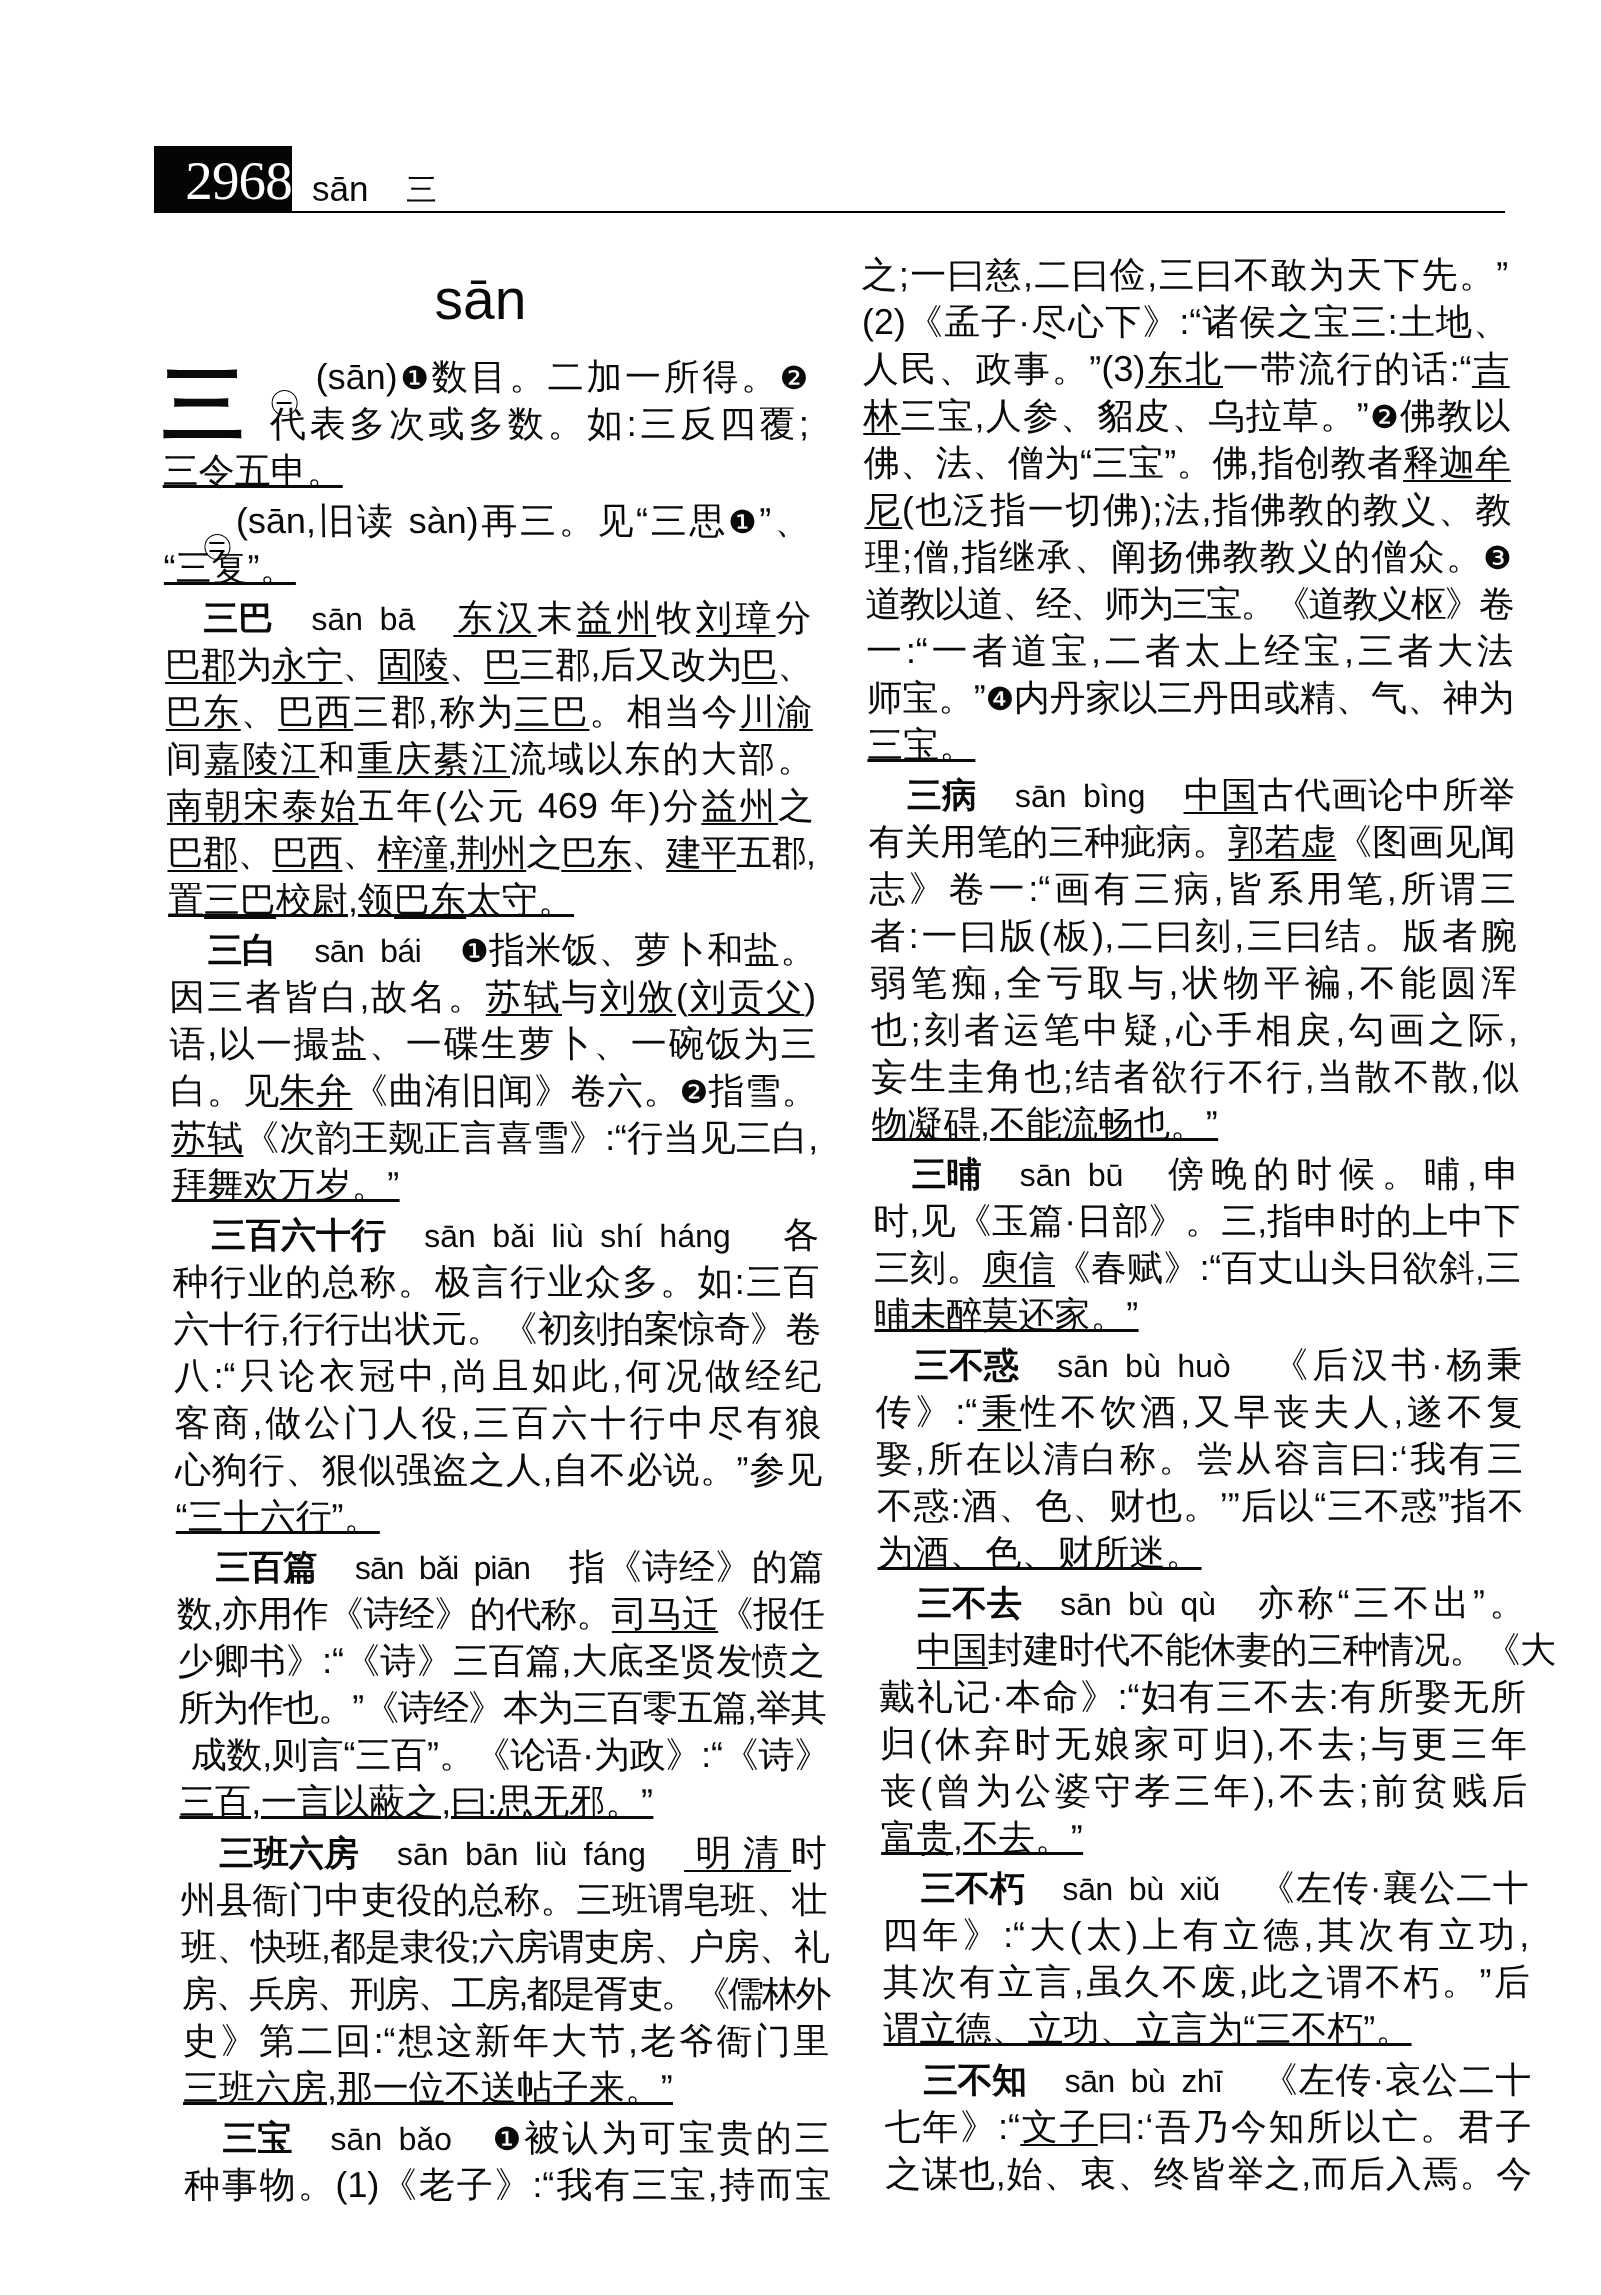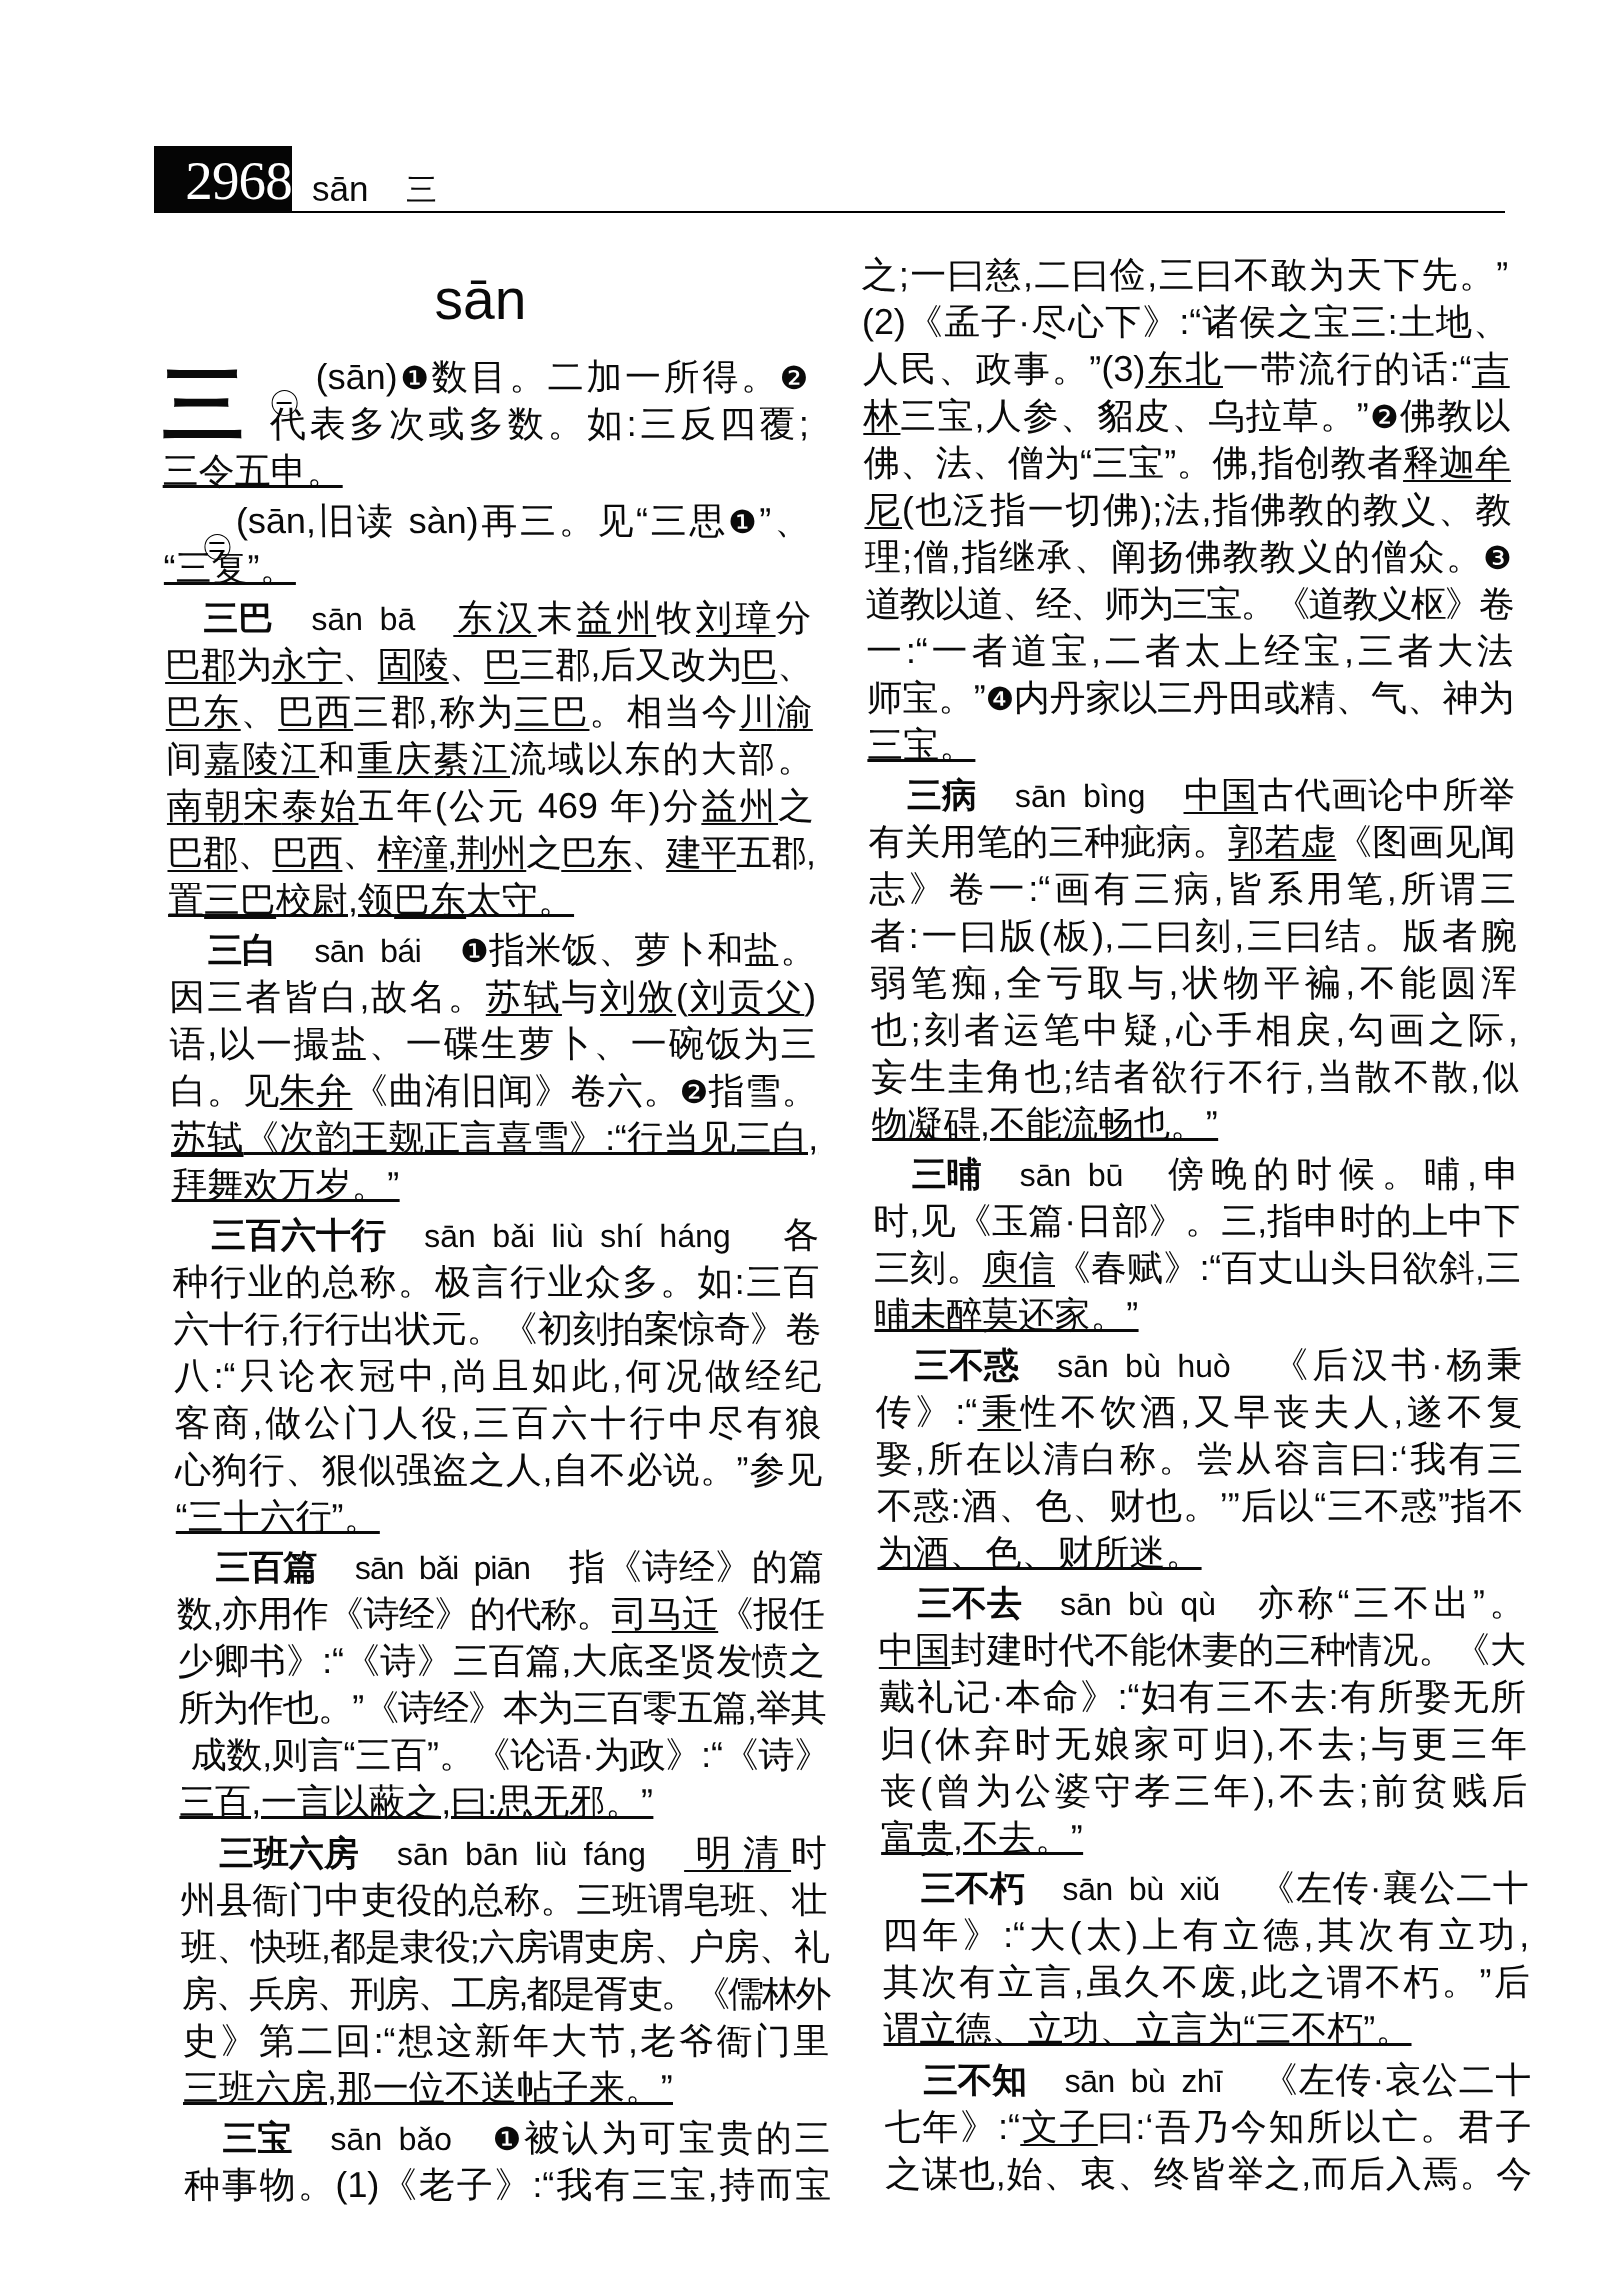--- a/index.html
+++ b/index.html
@@ -83,21 +83,21 @@
         <div class="line" style=""><span class="txt rich">间<u>嘉陵江</u>和<u>重庆</u><u>綦江</u>流域以东的大部。</span></div>
         <div class="line" style=""><span class="txt rich"><u>南朝</u><u>宋</u><u>泰始</u>五年(公元 469 年)分<u>益州</u>之</span></div>
         <div class="line" style="letter-spacing: -1.5px;"><span class="txt rich"><u>巴郡</u>、<u>巴西</u>、<u>梓潼</u>,<u>荆州</u>之<u>巴东</u>、<u>建平</u>五郡,</span></div>
         <div class="line last" style=""><span class="txt rich">置<u>三巴</u>校尉,领<u>巴东</u>太守。</span></div>
       </div>
       <div class="entry gap">
         <div class="line indent" style="letter-spacing: -0.6px;"><span class="head">三白</span><span class="py">sān bái</span><span class="txt rich"><span class="num">❶</span>指米饭、萝卜和盐。</span></div>
         <div class="line" style=""><span class="txt rich">因三者皆白,故名。<u>苏轼</u>与<u>刘攽</u>(<u>刘贡父</u>)</span></div>
         <div class="line" style=""><span class="txt rich">语,以一撮盐、一碟生萝卜、一碗饭为三</span></div>
         <div class="line" style=""><span class="txt rich">白。见<u>朱弁</u>《曲洧旧闻》卷六。<span class="num">❷</span>指雪。</span></div>
-        <div class="line" style="letter-spacing: -0.2px; text-decoration: underline;"><span class="txt rich"><u>苏轼</u>《次韵王觌正言喜雪》:“行当见三白,</span></div>
+        <div class="line" style="letter-spacing: -0.2px;"><span class="txt rich"><u>苏轼</u>《次韵王觌正言喜雪》:“行当见三白,</span></div>
         <div class="line last" style=""><span class="txt rich">拜舞欢万岁。”</span></div>
       </div>
       <div class="entry gap">
         <div class="line indent" style=""><span class="head">三百六十行</span><span class="py">sān bǎi liù shí háng</span><span class="txt rich">各</span></div>
         <div class="line" style=""><span class="txt rich">种行业的总称。极言行业众多。如:三百</span></div>
         <div class="line" style="letter-spacing: -1px;"><span class="txt rich">六十行,行行出状元。《初刻拍案惊奇》卷</span></div>
         <div class="line" style=""><span class="txt rich">八:“只论衣冠中,尚且如此,何况做经纪</span></div>
         <div class="line" style=""><span class="txt rich">客商,做公门人役,三百六十行中尽有狼</span></div>
         <div class="line" style=""><span class="txt rich">心狗行、狠似强盗之人,自不必说。”参见</span></div>
         <div class="line last" style=""><span class="txt rich">“三十六行”。</span></div>
@@ -155,21 +155,21 @@
       </div>
       <div class="entry gap">
         <div class="line indent" style=""><span class="head">三不惑</span><span class="py">sān bù huò</span><span class="txt rich">《后汉书·杨秉</span></div>
         <div class="line" style=""><span class="txt rich">传》:“<u>秉</u>性不饮酒,又早丧夫人,遂不复</span></div>
         <div class="line" style=""><span class="txt rich">娶,所在以清白称。尝从容言曰:‘我有三</span></div>
         <div class="line" style=""><span class="txt rich">不惑:酒、色、财也。’”后以“三不惑”指不</span></div>
         <div class="line last" style=""><span class="txt rich">为酒、色、财所迷。</span></div>
       </div>
       <div class="entry gap">
         <div class="line indent" style=""><span class="head">三不去</span><span class="py">sān bù qù</span><span class="txt rich">亦称“三不出”。</span></div>
-        <div class="line" style="letter-spacing: -0.5px;"><span class="txt rich"><u>中国</u>封建时代不能休妻的三种情况。《大</span></div>
+        <div class="line" style="letter-spacing: -0.5px; margin-left: 38px;"><span class="txt rich"><u>中国</u>封建时代不能休妻的三种情况。《大</span></div>
         <div class="line" style=""><span class="txt rich">戴礼记·本命》:“妇有三不去:有所娶无所</span></div>
         <div class="line" style=""><span class="txt rich">归(休弃时无娘家可归),不去;与更三年</span></div>
         <div class="line" style=""><span class="txt rich">丧(曾为公婆守孝三年),不去;前贫贱后</span></div>
         <div class="line last" style=""><span class="txt rich">富贵,不去。”</span></div>
       </div>
       <div class="entry gap">
         <div class="line indent" style="letter-spacing: -0.4px;"><span class="head">三不朽</span><span class="py">sān bù xiǔ</span><span class="txt rich">《左传·襄公二十</span></div>
         <div class="line" style=""><span class="txt rich">四年》:“大(太)上有立德,其次有立功,</span></div>
         <div class="line" style=""><span class="txt rich">其次有立言,虽久不废,此之谓不朽。”后</span></div>
         <div class="line last" style=""><span class="txt rich">谓立德、立功、立言为“三不朽”。</span></div>

